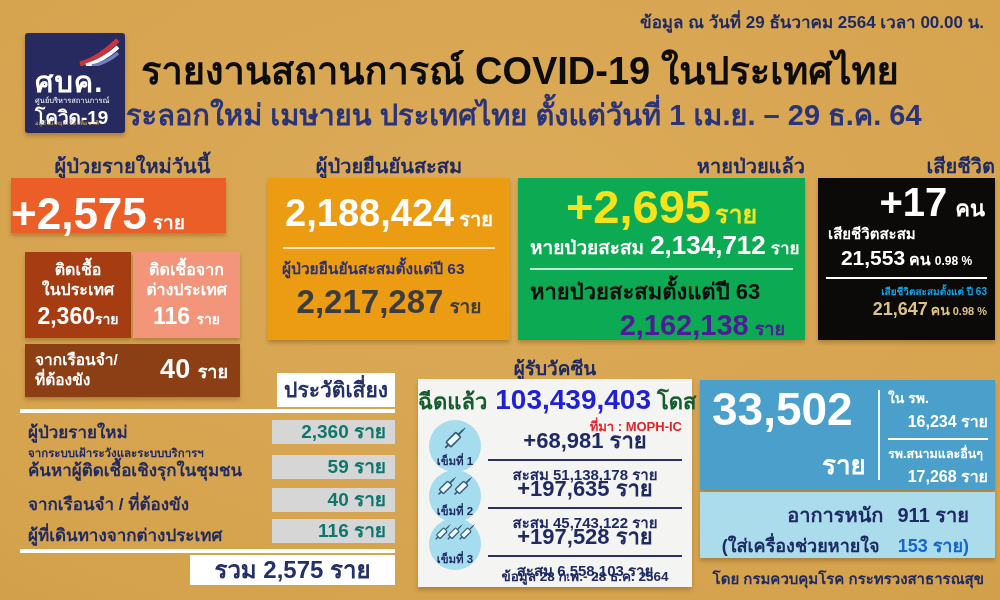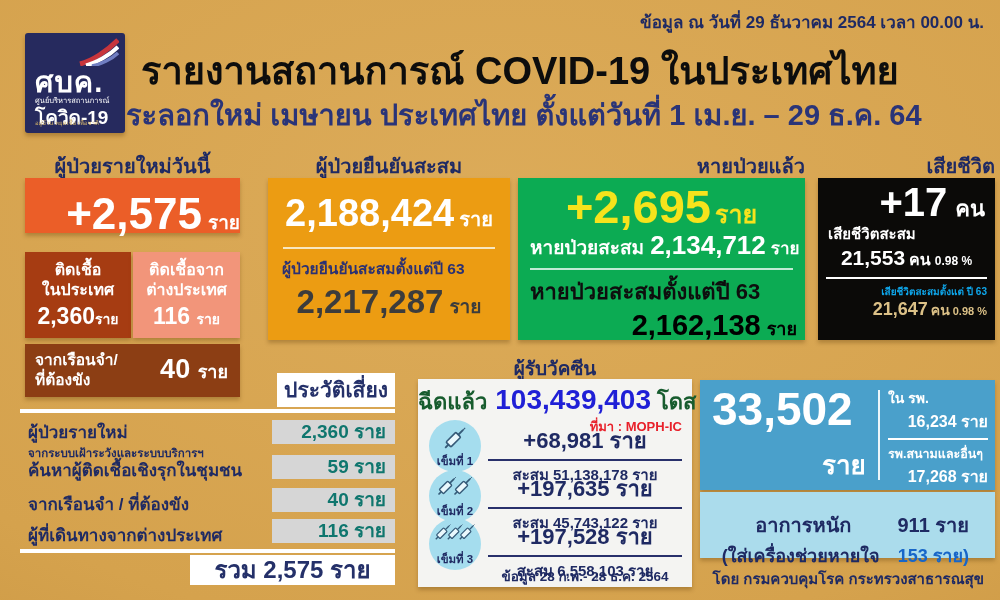--- a/index.html
+++ b/index.html
@@ -23,21 +23,21 @@
   .subtitle { position:absolute; left:126px; top:92px; font-size:29px; font-weight:800; color:#2a3478; white-space:nowrap; }
 
   
   .col-h { position:absolute; top:150px; font-size:20px; font-weight:800; color:#1f2a63; white-space:nowrap; }
   #h-new  { left:25px;  width:215px; text-align:center; }
   #h-cum  { left:268px; width:242px; text-align:center; }
   #h-rec  { left:518px; width:287px; text-align:right; }
   #h-dead { left:818px; width:177px; text-align:right; }
 
   
-  #box-new { position:absolute; left:25px; top:178px; width:215px; height:55px; background:#eb5e28; color:#fff; text-align:right; line-height:72px; white-space:nowrap; }
+  #box-new { position:absolute; left:11px; top:178px; width:215px; height:55px; background:#eb5e28; color:#fff; text-align:left; line-height:72px; white-space:nowrap; }
   #box-new .v { font-size:44px; font-weight:800; }
   #box-new .u { font-size:19px; font-weight:800; margin-left:6px; }
   #box-dom    { position:absolute; left:25px;  top:252px; width:106px; height:86px; background:#a63c12; color:#fff; text-align:center; padding-top:8px; }
   #box-abroad { position:absolute; left:133px; top:252px; width:107px; height:86px; background:#f2957a; color:#fff; text-align:center; padding-top:8px; }
   .sub-l { font-size:16px; font-weight:800; line-height:1.25; white-space:nowrap; }
   .sub-v { font-size:23px; font-weight:800; margin-top:3px; white-space:nowrap; }
   .sub-v .u { font-size:14px; }
   #box-prison { position:absolute; left:25px; top:344px; width:215px; height:53px; background:#8c3e14; color:#fff; }
   #box-prison .l { position:absolute; left:10px; top:6px; font-size:15.5px; font-weight:800; line-height:1.3; white-space:nowrap; }
   #box-prison .v { position:absolute; right:12px; top:10px; font-size:27px; font-weight:800; white-space:nowrap; }
@@ -58,21 +58,21 @@
   #box-rec { position:absolute; left:518px; top:178px; width:287px; height:162px; background:#0cab53; }
   #box-rec .main { text-align:center; padding-top:1px; color:#f6e31c; white-space:nowrap; }
   #box-rec .main .v { font-size:47px; font-weight:800; }
   #box-rec .main .u { font-size:25px; font-weight:800; margin-left:4px; }
   #box-rec .cum { padding-left:12px; margin-top:-4px; color:#fff; white-space:nowrap; }
   #box-rec .cum .l { font-size:19px; font-weight:800; }
   #box-rec .cum .v { font-size:26px; font-weight:800; margin-left:6px; }
   #box-rec .cum .u { font-size:17px; font-weight:800; margin-left:5px; }
   #box-rec .hr { border-top:2px solid rgba(255,255,255,.75); margin:6px 12px 4px; }
   #box-rec .l63 { padding-left:12px; font-size:22px; font-weight:700; color:#0e0e0e; white-space:nowrap; }
-  #box-rec .v63 { text-align:right; padding-right:8px; color:#000000; white-space:nowrap; }
+  #box-rec .v63 { text-align:right; padding-right:20px; color:#4c1d95; white-space:nowrap; }
   #box-rec .v63 .v { font-size:29px; font-weight:800; }
   #box-rec .v63 .u { font-size:18px; font-weight:800; margin-left:6px; }
 
   
   #box-dead { position:absolute; left:818px; top:178px; width:177px; height:162px; background:#0b0a08; color:#fff; }
   #box-dead .main { text-align:right; padding:2px 10px 0 0; white-space:nowrap; }
   #box-dead .main .v { font-size:40px; font-weight:800; }
   #box-dead .main .u { font-size:22px; font-weight:800; margin-left:8px; }
   #box-dead .cl { padding-left:10px; margin-top:-4px; font-size:15px; font-weight:700; white-space:nowrap; }
   #box-dead .cv { text-align:center; white-space:nowrap; }
@@ -122,21 +122,21 @@
   #treat-box .u { position:absolute; left:122px; top:64px; font-size:26px; font-weight:800; }
   #treat-box .div { position:absolute; left:178px; top:10px; width:2px; height:90px; background:rgba(255,255,255,.9); }
   #treat-box .rc { position:absolute; left:188px; top:7px; width:100px; }
   #treat-box .rc .l1 { font-size:14px; font-weight:800; white-space:nowrap; }
   #treat-box .rc .v1 { font-size:16px; font-weight:800; text-align:right; white-space:nowrap; }
   #treat-box .rc .hr { border-top:2px solid #fff; margin:4px 0; }
   #treat-box .rc .l2 { font-size:12.5px; font-weight:800; white-space:nowrap; }
   #treat-box .rc .v2 { font-size:16px; font-weight:800; text-align:right; white-space:nowrap; }
   #severe-box { position:absolute; left:700px; top:492px; width:295px; height:66px; background:#abdcec; color:#1e2a63; }
   .sev-row { display:flex; justify-content:flex-end; align-items:baseline; padding-right:26px; white-space:nowrap; }
-  .sev-row.r1 { padding-top:17px; gap:46px; font-size:20px; font-weight:800; }
+  .sev-row.r1 { padding-top:7px; gap:14px; font-size:20px; font-weight:800; }
   .sev-row.r2 { gap:18px; font-size:18px; font-weight:800; }
   .sev-row.r2 .val { color:#1766c8; }
 
   #footer { position:absolute; right:16px; top:567px; font-size:15px; font-weight:800; color:#1f2a63; white-space:nowrap; }
 </style>
 </head>
 <body>
 
 <div id="canvas">
 

